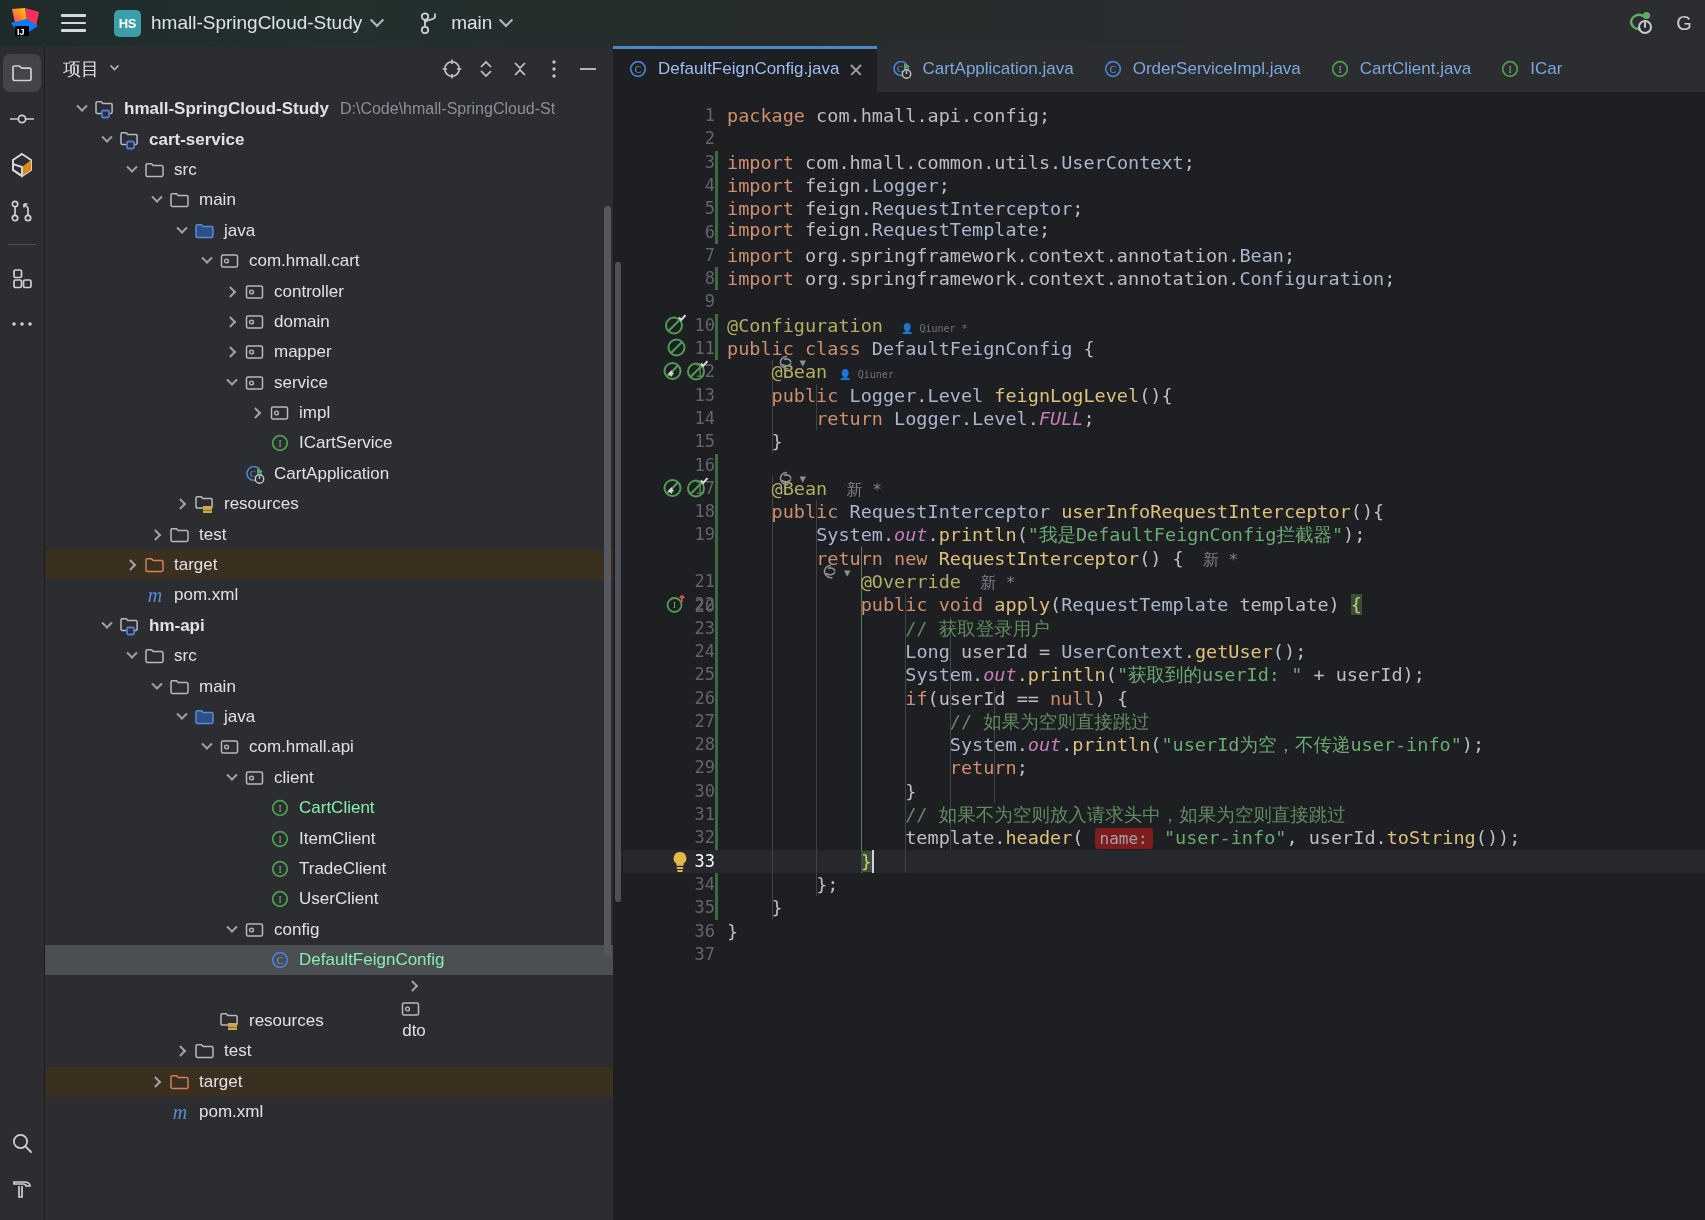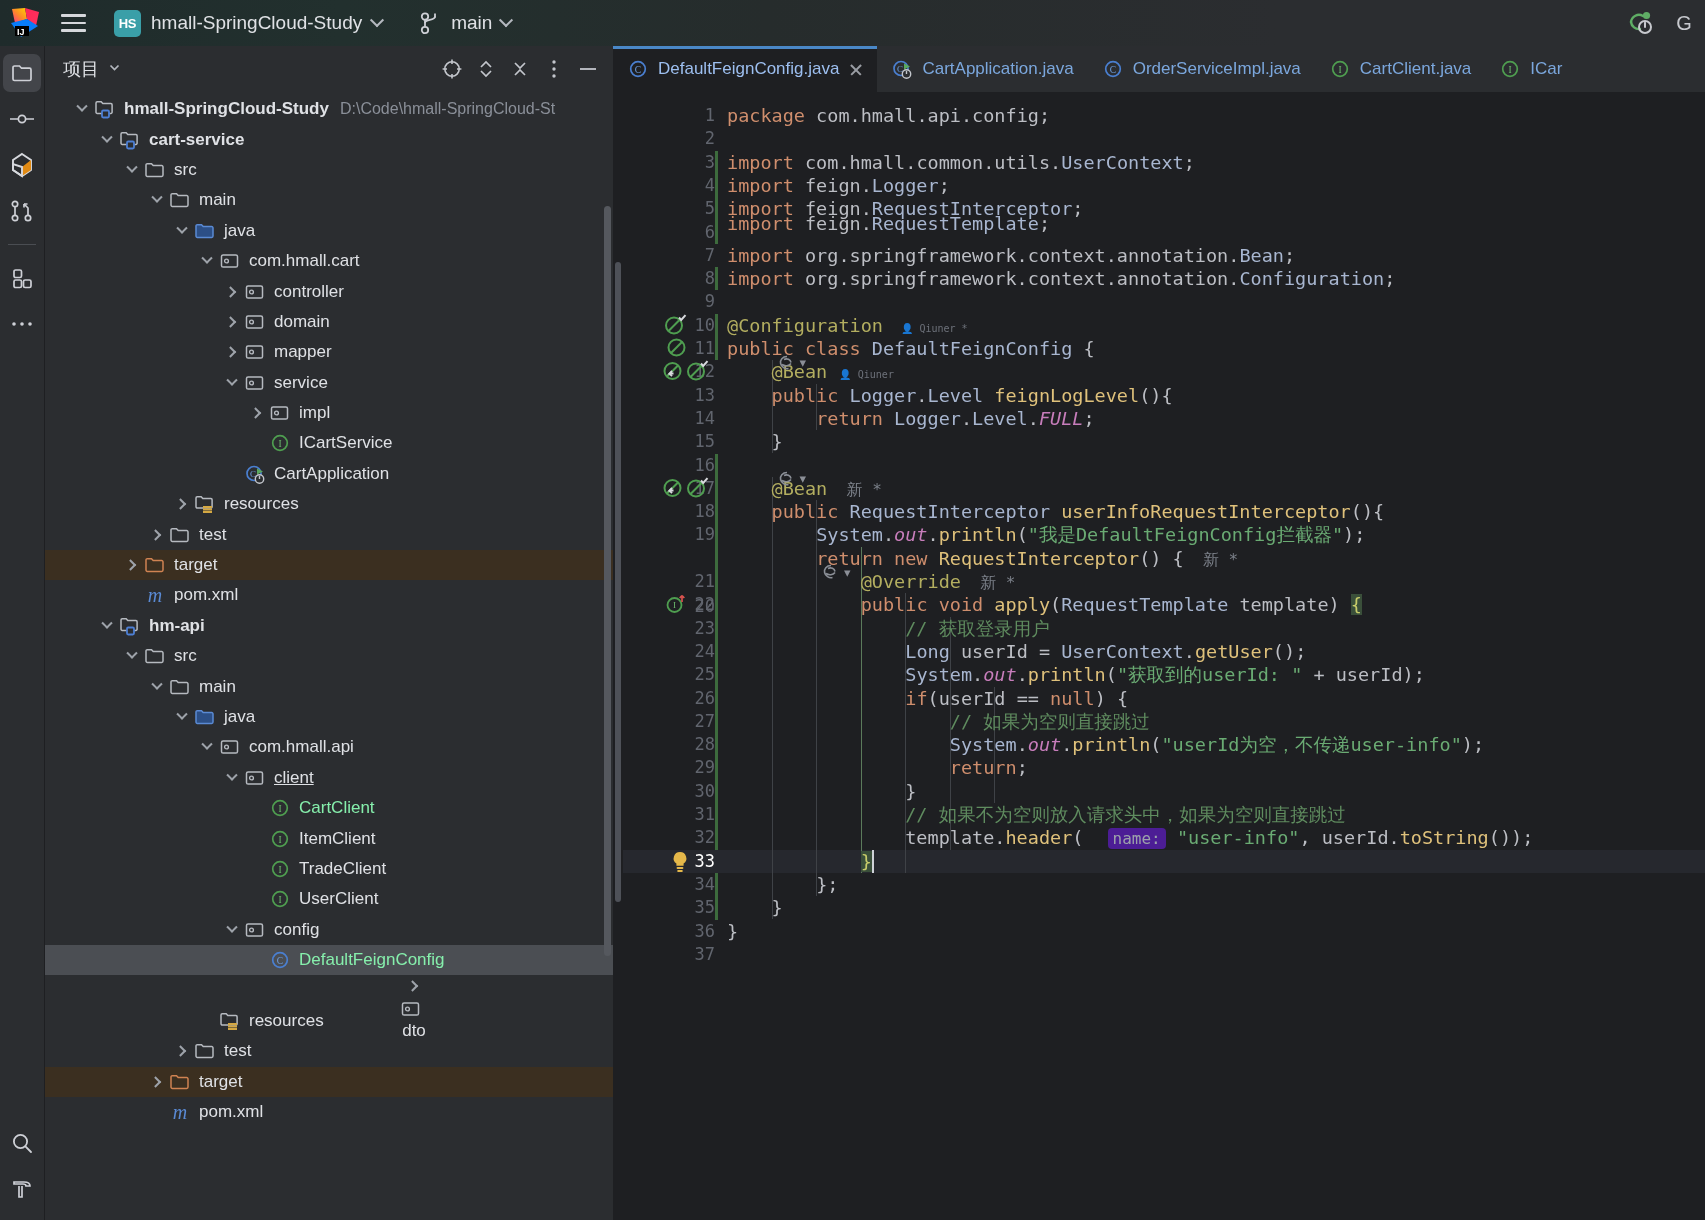--- a/index.html
+++ b/index.html
@@ -109,21 +109,21 @@
   
   .k  { color:#cf8e6d; }       
   .s  { color:#6aab73; }       
   .c  { color:#5f8c5f; }       
   .an { color:#b3ae60; }       
   .t  { color:#bcbec4; }       
   .ty { color:#a8b6d0; }       
   .m  { color:#dfc17b; }       
   .stf{ color:#c77dbb; font-style:italic; }
   .hint { color:#7a7f88; font-size:16px; }
-  .pname { background:#4c1d95; color:#9da2ab; border-radius:4px; padding:1px 5px; font-size:16px;margin-left:13px; }
+  .pname { background:#7f1d1d; color:#9da2ab; border-radius:4px; padding:1px 5px; font-size:16px; }
   .author { color:#6d717a; font-size:10px; }
   .brmatch { background:#3a4f3a; color:#c8cc6a; }
 
   .fold { position:absolute; color:#787c85; font-size:15px; }
 
   
   .overlay { position:absolute; inset:0; pointer-events:none; }
 </style>
 </head>
 <body>
@@ -547,21 +547,21 @@
               <span class="arr-g"></span>
             </div>
             <div class="ico">
               <svg width="22" height="22" viewBox="0 0 22 22">
                 <rect x="2.5" y="5" width="16" height="12" rx="1.6" fill="none" stroke="#b6bac0" stroke-width="1.5"></rect>
                 <circle cx="7.5" cy="11" r="1.9" fill="none" stroke="#b6bac0" stroke-width="1.4"></circle>
               </svg>
             </div>
             <span class="lbl">com.hmall.api</span>
           </div>
-          <div class="row" style="padding-left: 176px; text-decoration: underline;">
+          <div class="row" style="padding-left: 176px;">
             <div class="arrow arr-down">
               <span class="arr-g"></span>
             </div>
             <div class="ico">
               <svg width="22" height="22" viewBox="0 0 22 22">
                 <rect x="2.5" y="5" width="16" height="12" rx="1.6" fill="none" stroke="#b6bac0" stroke-width="1.5"></rect>
                 <circle cx="7.5" cy="11" r="1.9" fill="none" stroke="#b6bac0" stroke-width="1.4"></circle>
               </svg>
             </div>
             <span class="lbl">client</span>
@@ -847,21 +847,21 @@
             <div class="indent-guide" style="left: 93.04px; top: 408.1px; height: 396.1px;"></div>
             <div class="indent-guide act" style="left: 137.56px; top: 454.7px; height: 326.2px;"></div>
             <div class="indent-guide" style="left: 182.08px; top: 501.3px; height: 279.6px;"></div>
             <div class="indent-guide" style="left: 226.6px; top: 524.6px; height: 233px;"></div>
             <div class="indent-guide" style="left: 271.12px; top: 594.5px; height: 116.5px;"></div>
             <div class="codeline" style="top: 12px; padding-left: 4px;"><span class="k">package</span><span class="t"> </span><span class="t">com</span><span class="t">.</span><span class="t">hmall</span><span class="t">.</span><span class="t">api</span><span class="t">.</span><span class="t">config</span><span class="t">;</span></div>
             <div class="codeline" style="top: 35.3px; padding-left: 4px;"></div>
             <div class="codeline" style="top: 58.6px; padding-left: 4px;"><span class="k">import</span><span class="t"> </span><span class="t">com</span><span class="t">.</span><span class="t">hmall</span><span class="t">.</span><span class="t">common</span><span class="t">.</span><span class="t">utils</span><span class="t">.</span><span class="ty">UserContext</span><span class="t">;</span></div>
             <div class="codeline" style="top: 81.9px; padding-left: 4px;"><span class="k">import</span><span class="t"> </span><span class="t">feign</span><span class="t">.</span><span class="ty">Logger</span><span class="t">;</span></div>
             <div class="codeline" style="top: 105.2px; padding-left: 4px;"><span class="k">import</span><span class="t"> </span><span class="t">feign</span><span class="t">.</span><span class="ty">RequestInterceptor</span><span class="t">;</span></div>
-            <div class="codeline" style="top: 120px; padding-left: 4px;"><span class="k">import</span><span class="t"> </span><span class="t">feign</span><span class="t">.</span><span class="ty">RequestTemplate</span><span class="t">;</span></div>
+            <div class="codeline" style="top: 126px; padding-left: 4px;"><span class="k">import</span><span class="t"> </span><span class="t">feign</span><span class="t">.</span><span class="ty">RequestTemplate</span><span class="t">;</span></div>
             <div class="codeline" style="top: 151.8px; padding-left: 4px;"><span class="k">import</span><span class="t"> </span><span class="t">org</span><span class="t">.</span><span class="t">springframework</span><span class="t">.</span><span class="t">context</span><span class="t">.</span><span class="t">annotation</span><span class="t">.</span><span class="ty">Bean</span><span class="t">;</span></div>
             <div class="codeline" style="top: 175.1px; padding-left: 4px;"><span class="k">import</span><span class="t"> </span><span class="t">org</span><span class="t">.</span><span class="t">springframework</span><span class="t">.</span><span class="t">context</span><span class="t">.</span><span class="t">annotation</span><span class="t">.</span><span class="ty">Configuration</span><span class="t">;</span></div>
             <div class="codeline" style="top: 198.4px; padding-left: 4px;"></div>
             <div class="codeline" style="top: 221.7px; padding-left: 4px;"><span class="an">@Configuration</span><span class="author">   👤 Qiuner *</span></div>
             <div class="codeline" style="top: 245px; padding-left: 4px;"><span class="k">public</span><span class="t"> </span><span class="k">class</span><span class="t"> </span><span class="ty">DefaultFeignConfig</span><span class="t"> </span><span class="t">{</span></div>
             <div class="codeline" style="top: 268.3px; padding-left: 4px;"><span class="t"> </span><span class="t"> </span><span class="t"> </span><span class="t"> </span><span class="an">@Bean</span><span class="author">  👤 Qiuner</span></div>
             <div class="codeline" style="top: 291.6px; padding-left: 4px;"><span class="t"> </span><span class="t"> </span><span class="t"> </span><span class="t"> </span><span class="k">public</span><span class="t"> </span><span class="ty">Logger</span><span class="t">.</span><span class="ty">Level</span><span class="t"> </span><span class="m">feignLogLevel</span><span class="t">(</span><span class="t">)</span><span class="t">{</span></div>
             <div class="codeline" style="top: 314.9px; padding-left: 4px;"><span class="t"> </span><span class="t"> </span><span class="t"> </span><span class="t"> </span><span class="t"> </span><span class="t"> </span><span class="t"> </span><span class="t"> </span><span class="k">return</span><span class="t"> </span><span class="ty">Logger</span><span class="t">.</span><span class="ty">Level</span><span class="t">.</span><span class="stf">FULL</span><span class="t">;</span></div>
             <div class="codeline" style="top: 338.2px; padding-left: 4px;"><span class="t"> </span><span class="t"> </span><span class="t"> </span><span class="t"> </span><span class="t">}</span></div>
             <div class="codeline" style="top: 361.5px; padding-left: 4px;"></div>

